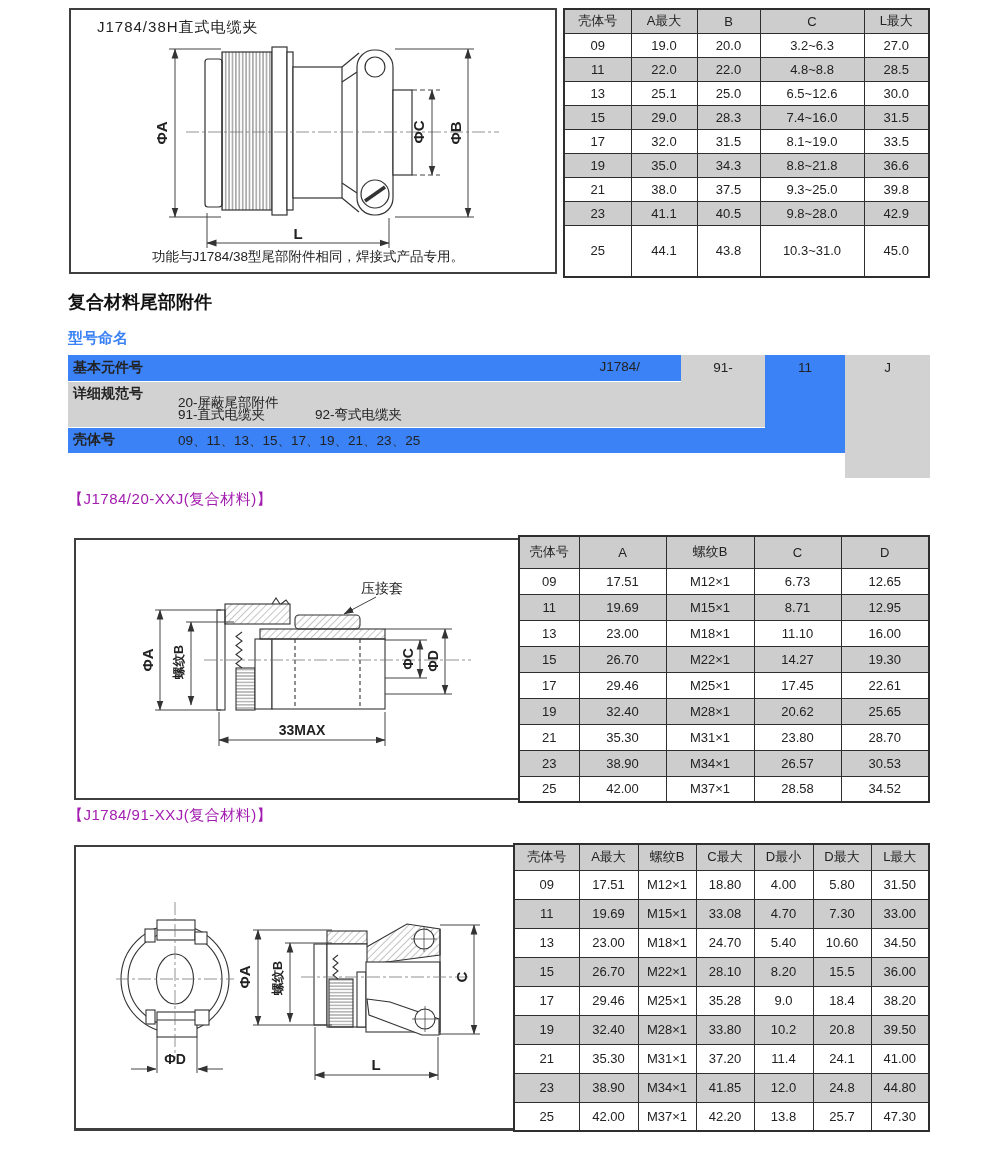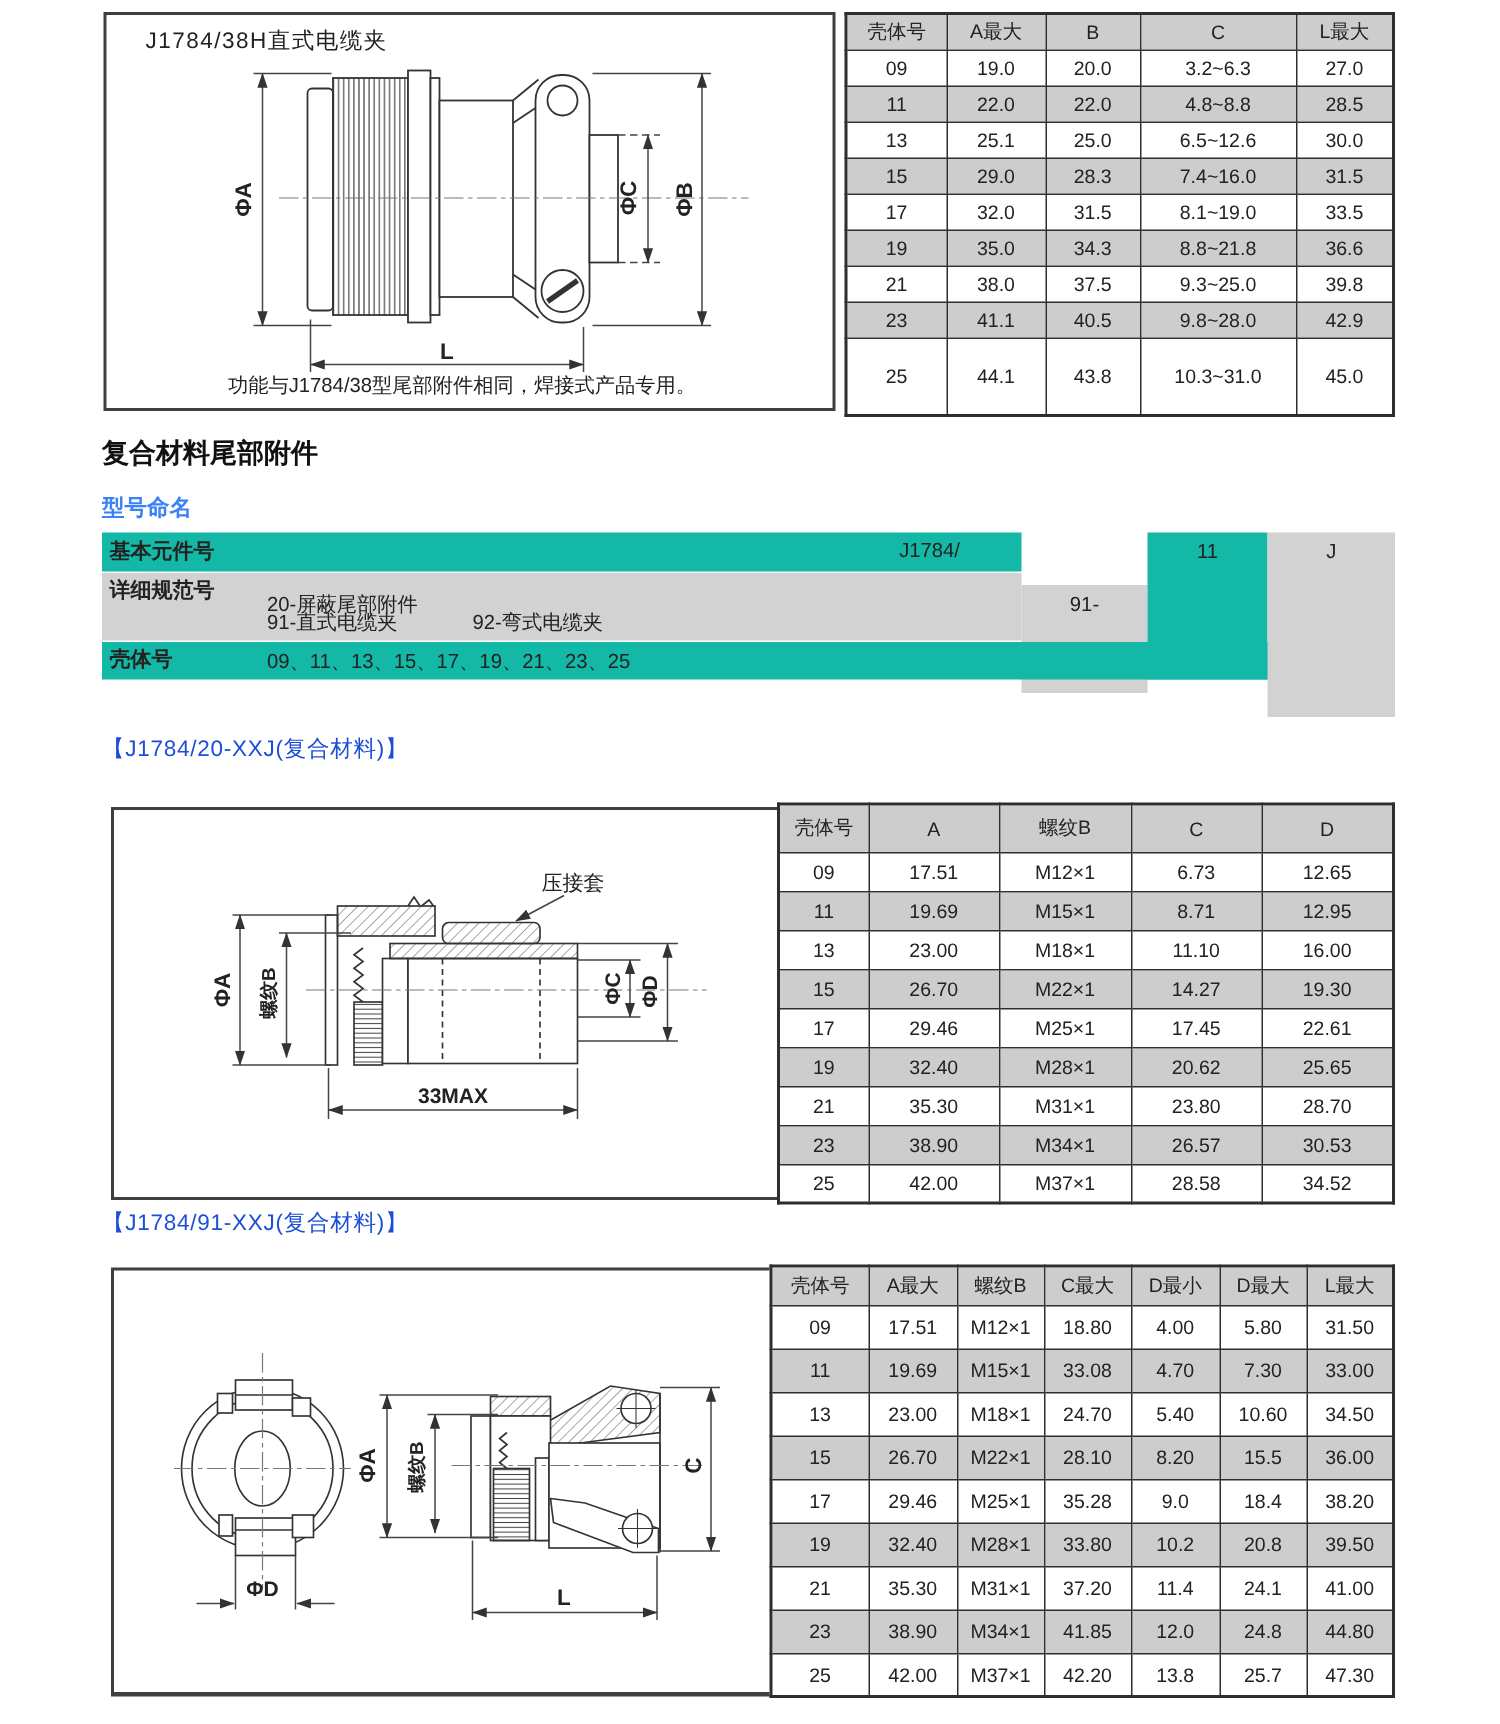--- a/index.html
+++ b/index.html
@@ -21,27 +21,27 @@
   .dtable tr.shade{background:#cdcdcd;}
   #t1{left:563px;top:8px;width:365px;}
   #t1 thead tr{height:24px;} #t1 tbody tr{height:24px;} #t1 tbody tr:last-child{height:52px;}
   #t2{left:518px;top:535px;width:410px;}
   #t2 thead tr{height:32px;} #t2 tbody tr{height:26px;}
   #t3{left:513px;top:843px;width:415px;}
   #t3 thead tr{height:26px;} #t3 tbody tr{height:29px;}
 
   .h1{position:absolute;left:68px;top:290px;font-size:18px;font-weight:bold;color:#111;}
   .h2{position:absolute;left:68px;top:329px;font-size:15px;font-weight:bold;color:#3b82f6;}
-  .sec-title{position:absolute;left:68px;font-size:15px;color:#1d4ed8;letter-spacing:0.5px;}
+  .sec-title{position:absolute;left:68px;font-size:15px;color:#a21caf;letter-spacing:0.5px;}
   .sec2-title{top:490px;} .sec3-title{top:806px;}
 
   
   .naming{position:absolute;left:68px;top:355px;width:862px;height:123px;font-size:13.5px;color:#222;}
   .n-band{position:absolute;box-sizing:border-box;}
-  .nl{background:#14b8a6;} .nd{background:#d2d2d2;}
+  .nl{background:#3b82f6;} .nd{background:#d2d2d2;}
   .n-lbl{position:absolute;left:5px;font-weight:bold;font-size:14px;white-space:nowrap;}
   .n-txt{position:absolute;white-space:nowrap;}
   .n-code{position:absolute;top:0;height:26px;line-height:26px;text-align:center;}
 </style>
 </head>
 <body>
 
 <div class="page">
 
   <div class="box boxA">
@@ -183,21 +183,21 @@
           <td>45.0</td>
         </tr>
       </tbody>
     </table>
 
   <div class="h1">复合材料尾部附件</div>
   <div class="h2">型号命名</div>
 
   <div class="naming">
 
-    <div class="n-band nd" style="left:613px;top:0;width:84px;height:72px;margin-top:35px;">
+    <div class="n-band nd" style="left:613px;top:0;width:84px;height:72px;">
       <div class="n-code" style="left:0;width:84px;">91-</div>
     </div>
     <div class="n-band nl" style="left:697px;top:0;width:80px;height:98px;">
       <div class="n-code" style="left:0;width:80px;">11</div>
     </div>
     <div class="n-band nd" style="left:777px;top:0;width:85px;height:123px;">
       <div class="n-code" style="left:0;width:85px;">J</div>
     </div>
 
     <div class="n-band nl" style="left:0;top:0;width:613px;height:26px;">

